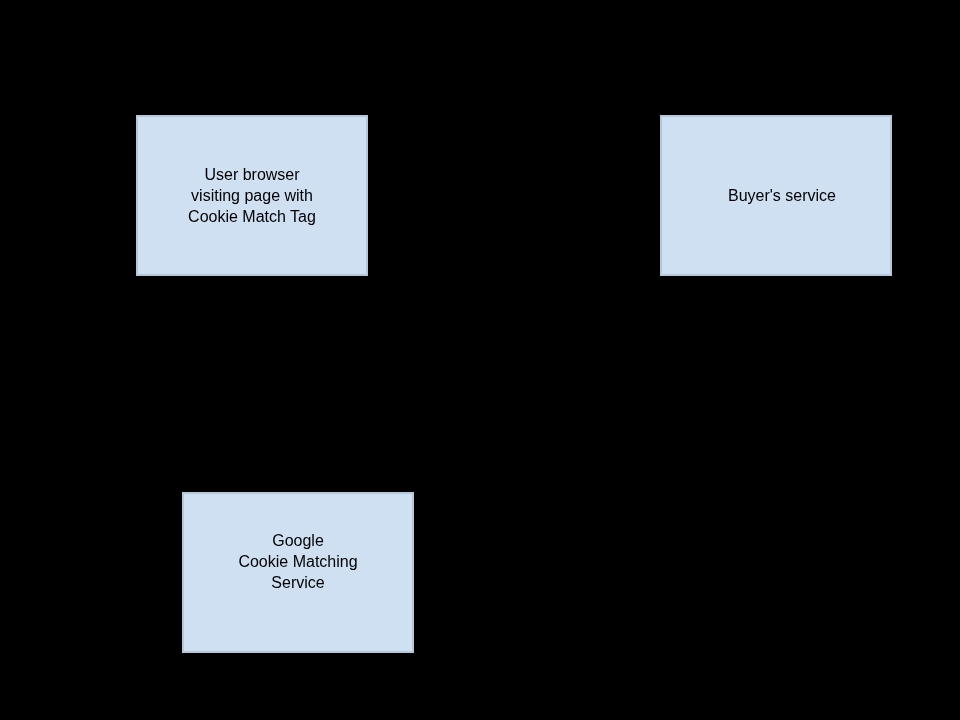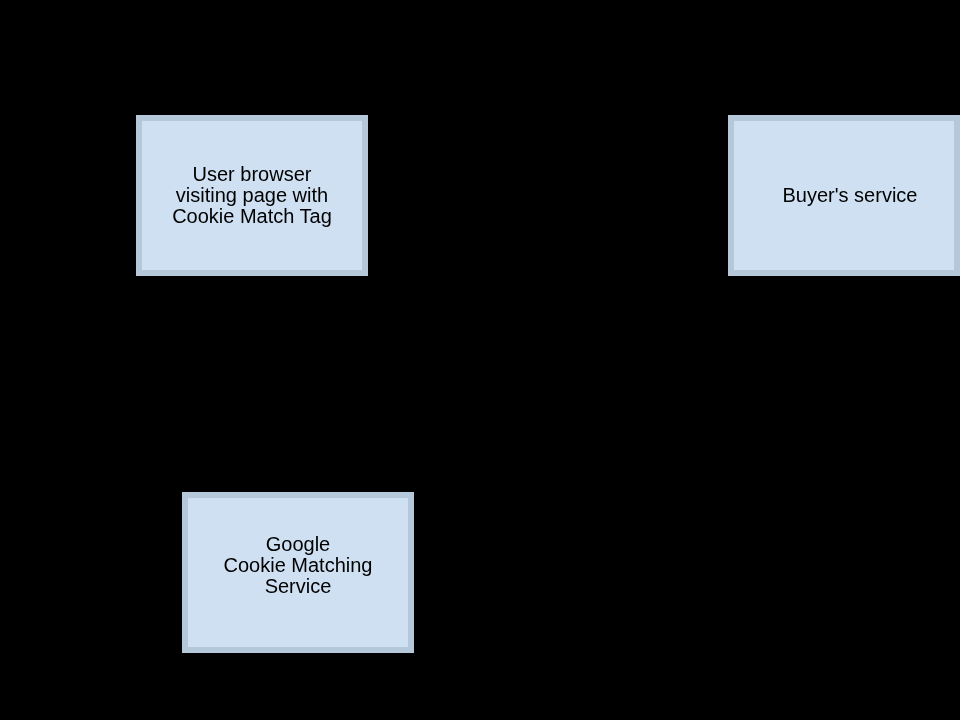--- a/index.html
+++ b/index.html
@@ -20,27 +20,27 @@
     width: 960px;
     height: 720px;
     background: #000000;
   }
 
   
   .node {
     position: absolute;
     box-sizing: border-box;
     background: #cfe0f2;
-    border: 6px solid #14b8a6;
+    border: 2px solid #14b8a6;
     display: flex;
     align-items: center;
     justify-content: flex-start;
     text-align: center;
     color: #000000;
-    font-size: 20px;
+    font-size: 16px;
     line-height: 21px;
     font-family: "Liberation Sans", "DejaVu Sans", sans-serif;
     -webkit-font-smoothing: antialiased;
   }
 
   .node .node-label {
     display: block;
     width: 100%;
     text-align: center;
     white-space: pre-line;
@@ -93,21 +93,21 @@
 
   <svg class="edge-layer" viewBox="0 0 960 720" xmlns="http://www.w3.org/2000/svg" aria-hidden="true">
   </svg>
 
   <div class="node" id="node-user-browser" style="left: 136px; top: 115px; width: 232px; height: 161px; background: rgb(207, 224, 242); border-color: rgb(181, 200, 218); color: rgb(0, 0, 0);">
     <span class="node-label">User browser
 visiting page with
 Cookie Match Tag</span>
   </div>
 
-  <div class="node" id="node-buyers-service" style="left: 728px; top: 115px; width: 232px; height: 161px; background: rgb(207, 224, 242); border-color: rgb(181, 200, 218); color: rgb(0, 0, 0); padding-left: 12px;">
+  <div class="node" id="node-buyers-service" style="left: 660px; top: 115px; width: 232px; height: 161px; background: rgb(207, 224, 242); border-color: rgb(181, 200, 218); color: rgb(0, 0, 0); padding-left: 12px;">
     <span class="node-label">Buyer's service</span>
   </div>
 
   <div class="node label-high" id="node-google-cookie-matching" style="left: 140px; top: 492px; width: 232px; height: 161px; background: rgb(207, 224, 242); border-color: rgb(181, 200, 218); color: rgb(0, 0, 0);">
     <span class="node-label">Google
 Cookie Matching
 Service</span>
   </div>
 
 </div>

